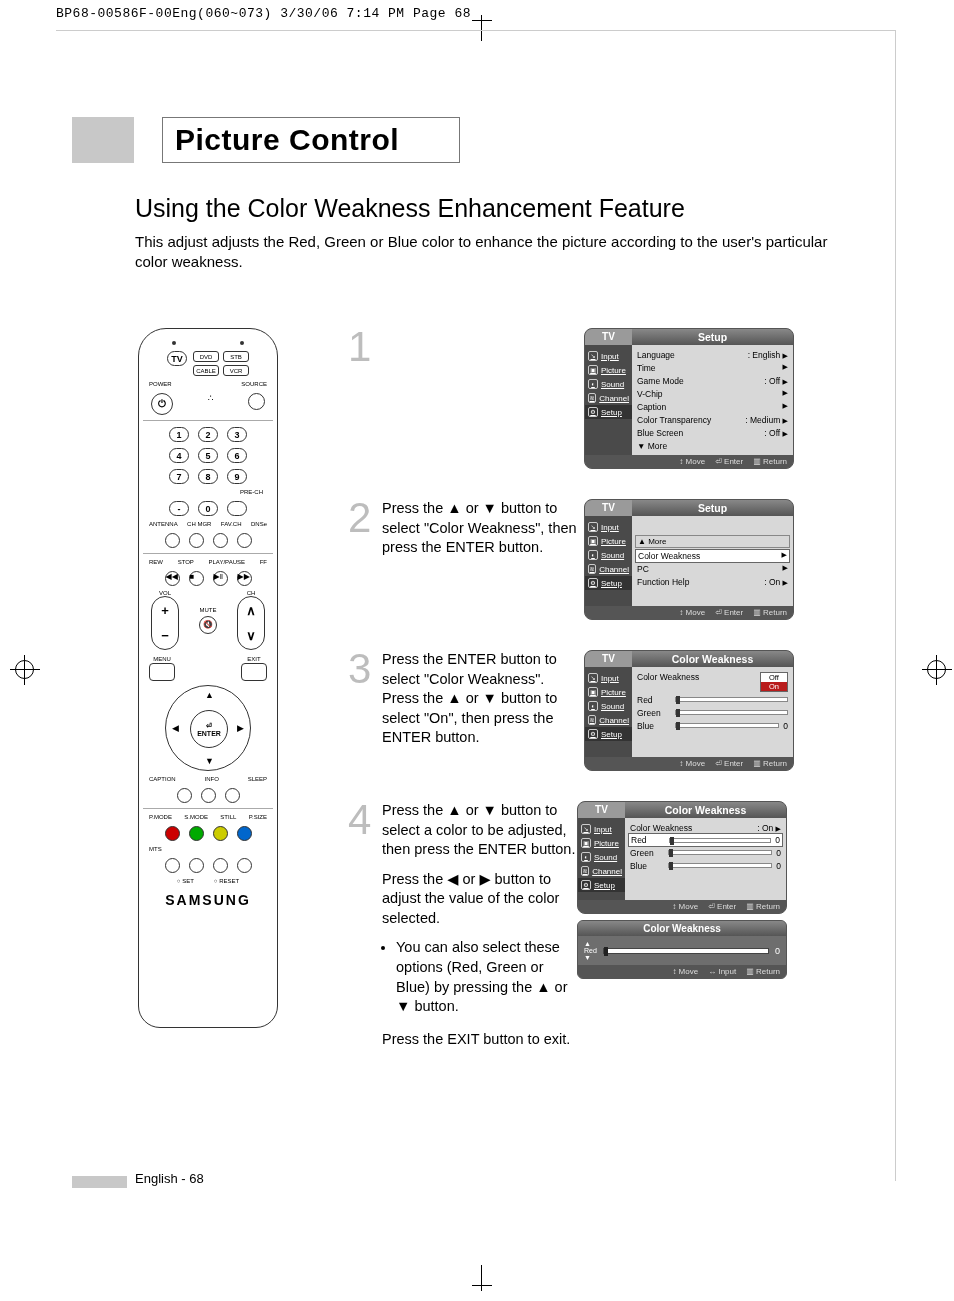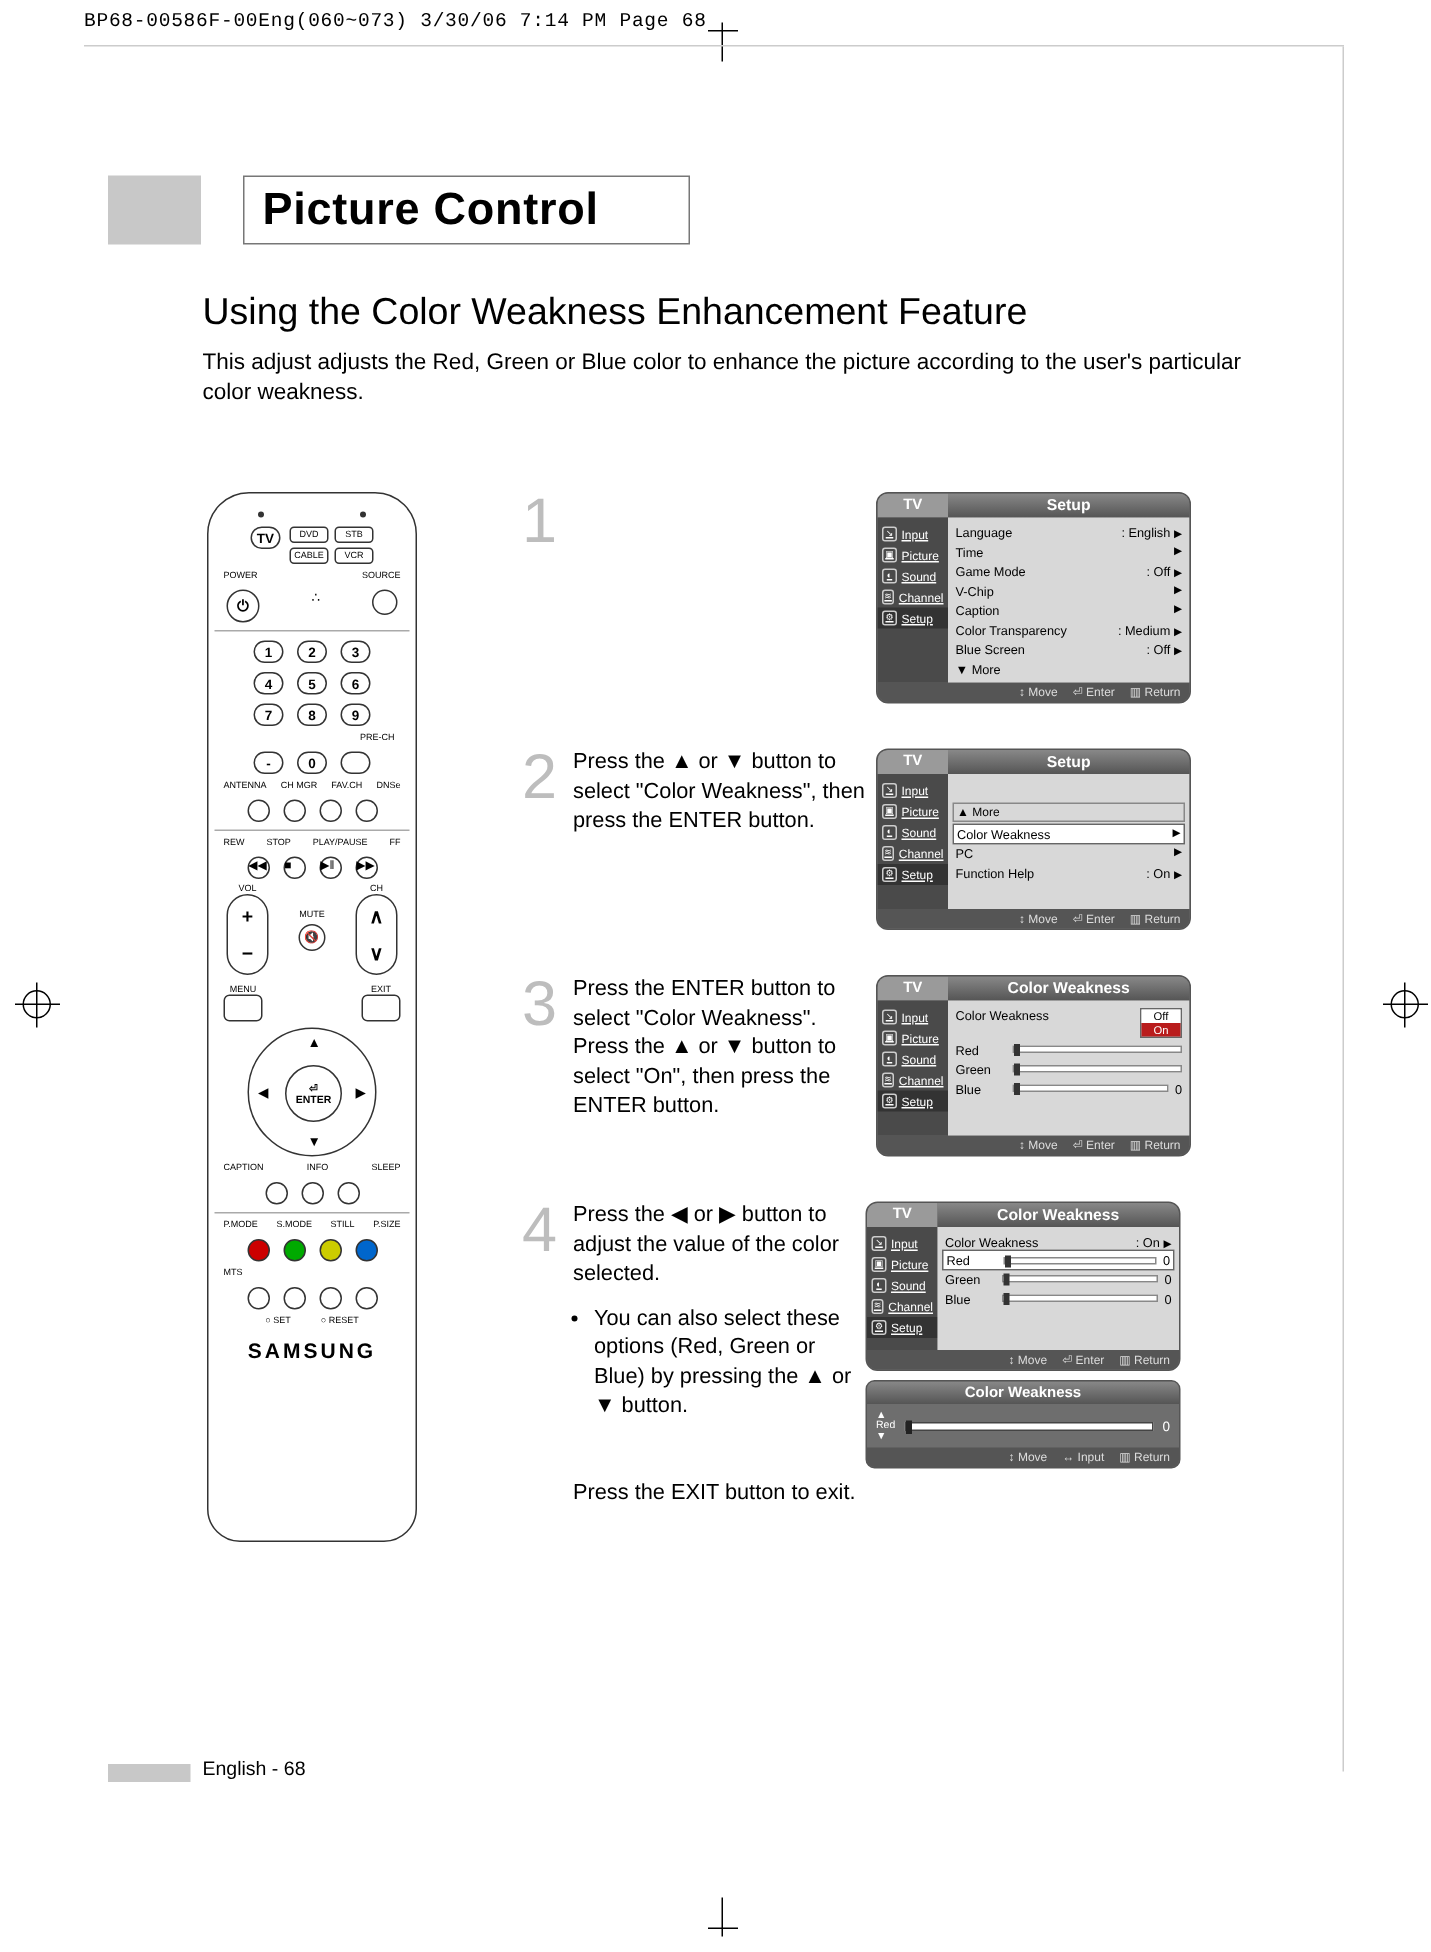--- a/index.html
+++ b/index.html
@@ -508,20 +508,21 @@
           <span>↕ <span>Move</span></span>
           <span>⏎ <span>Enter</span></span>
           <span>▥ <span>Return</span></span>
         </div>
     </div>
   </div>
 
   <div class="step" style="margin-bottom:8px;">
     <div class="step-num">4</div>
     <div class="step-text">
+      <p>Press the ▲ or ▼ button to select a color to be adjusted, then press the ENTER button.</p>
       <p>Press the ◀ or ▶ button to adjust the value of the color selected.</p>
       <ul>
           <li>You can also select these options (Red, Green or Blue) by pressing the ▲ or ▼ button.</li>
         </ul>
     </div>
     <div style="display:flex;flex-direction:column;">
       <div class="osd">
         <div class="osd-header">
             <div class="osd-tv-tab">TV</div>
             <div class="osd-title-tab">Color Weakness</div>

